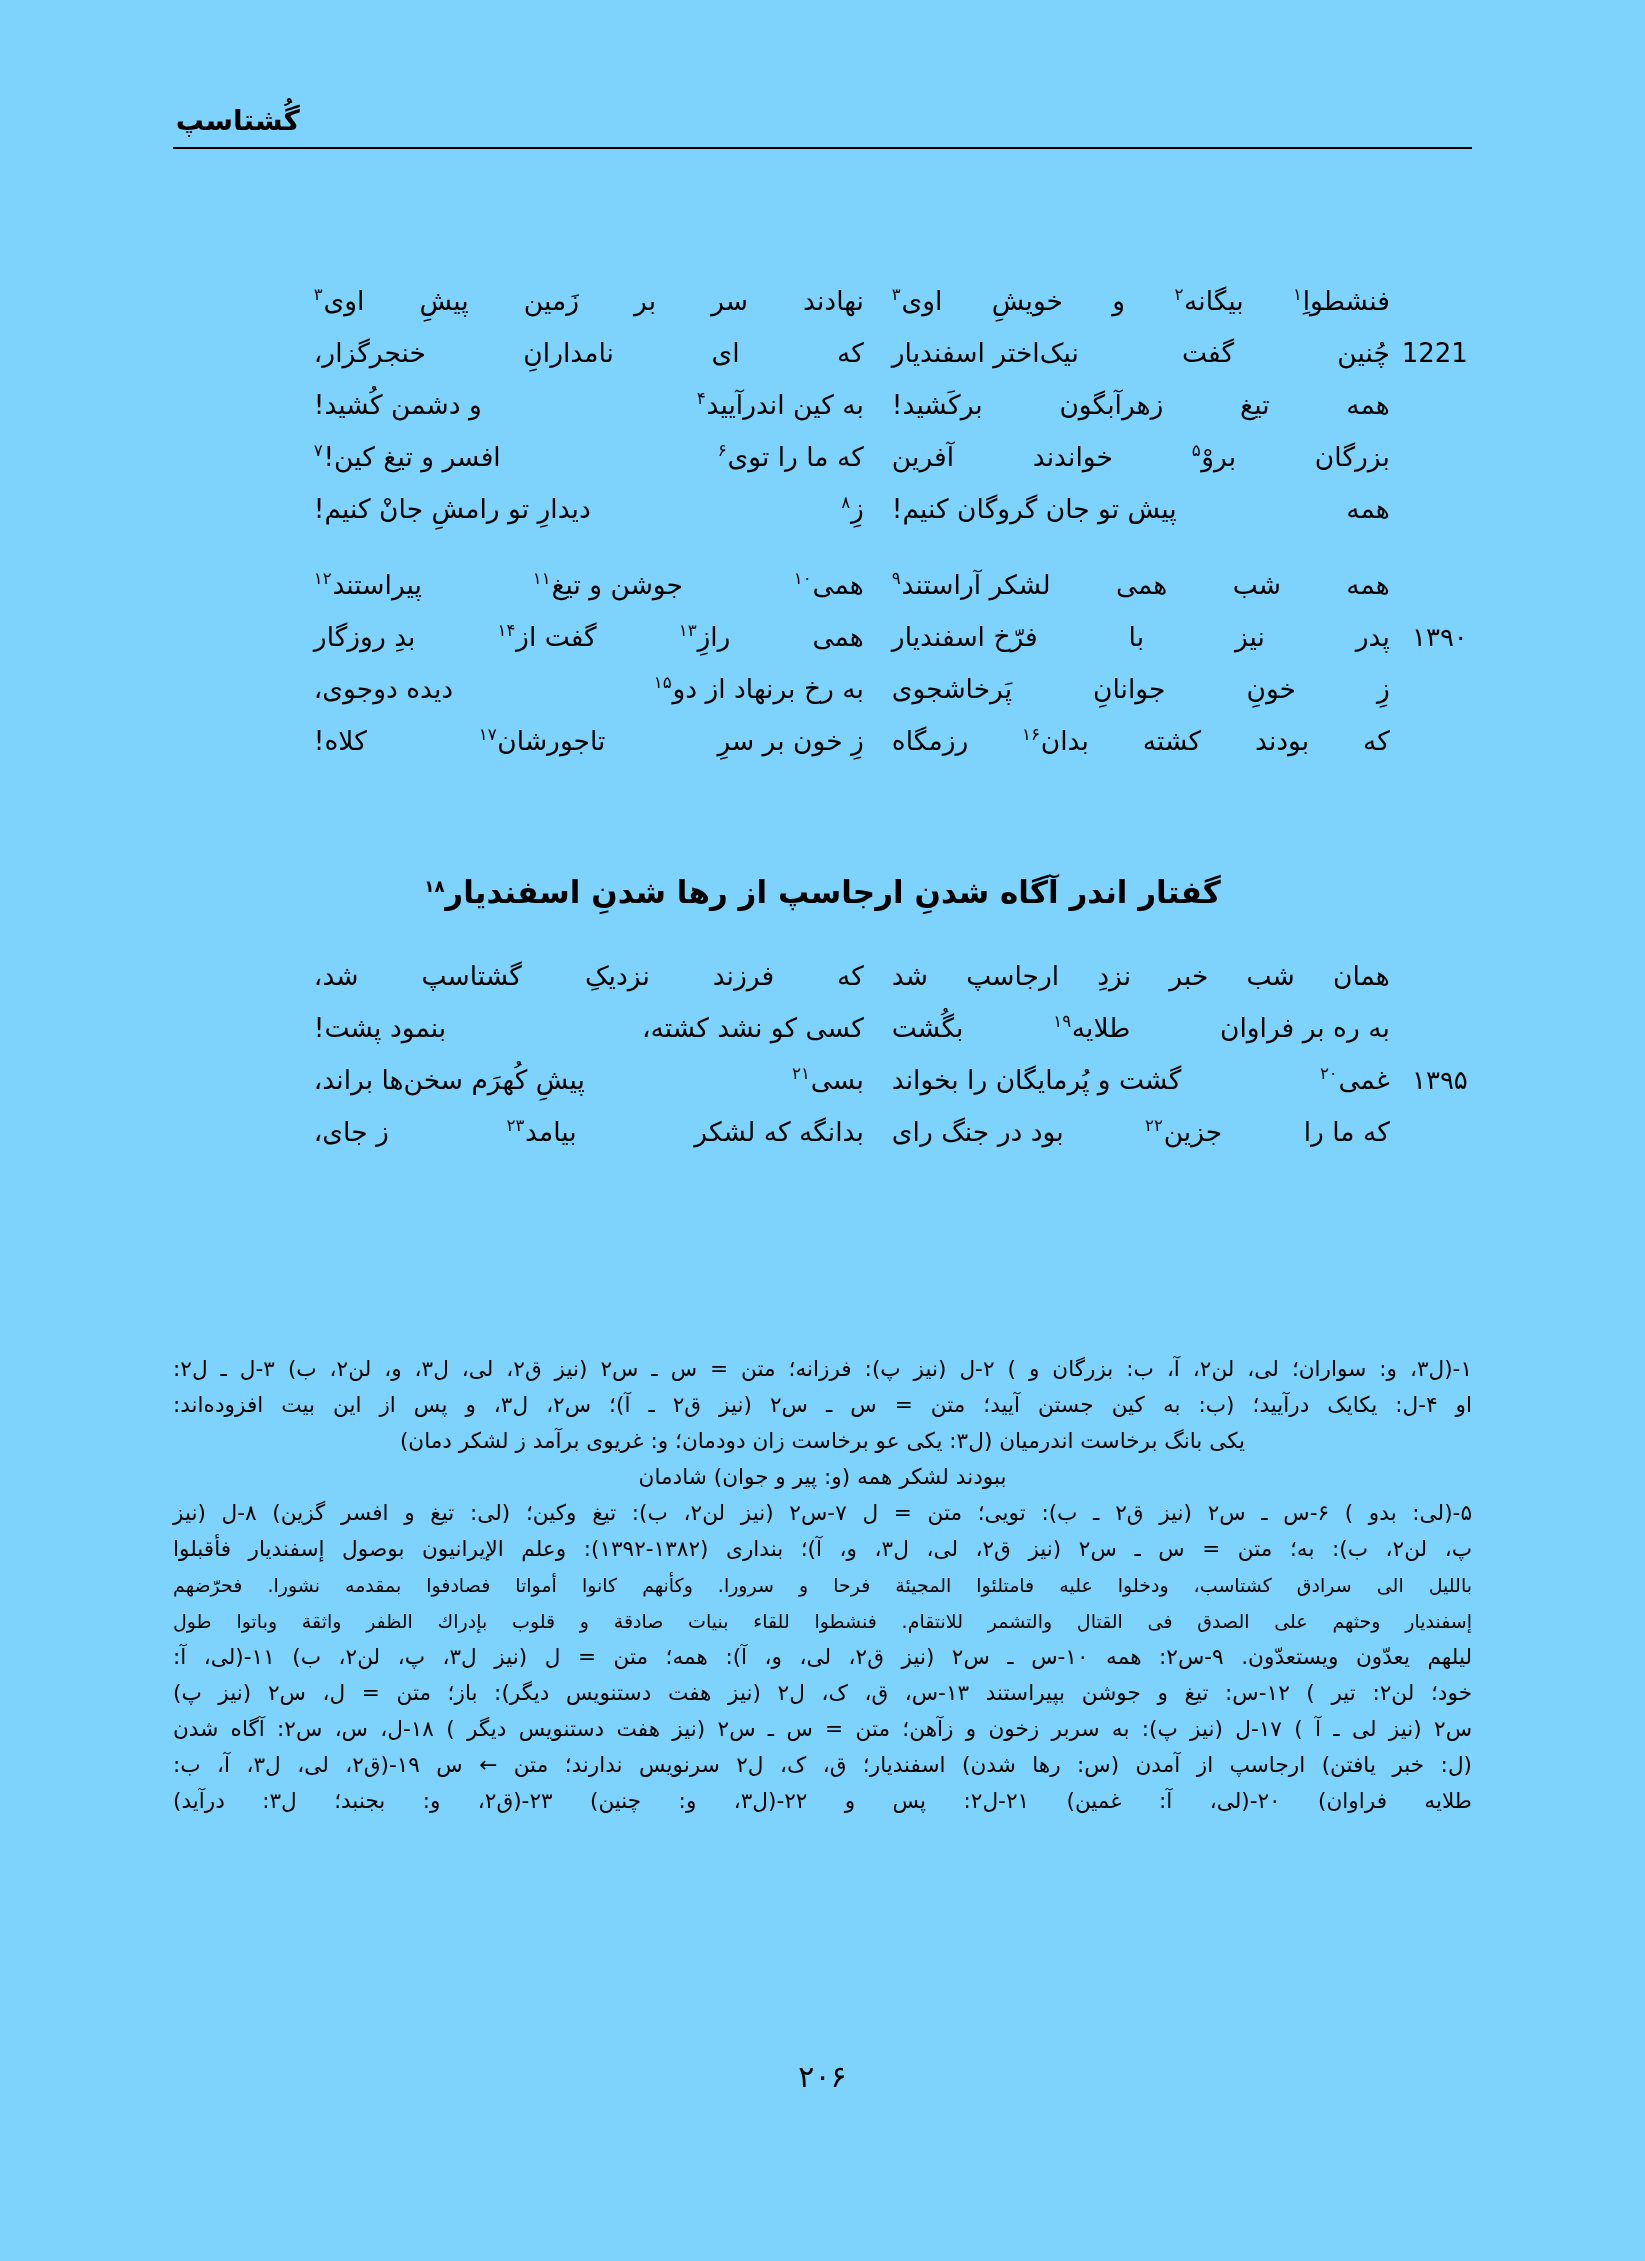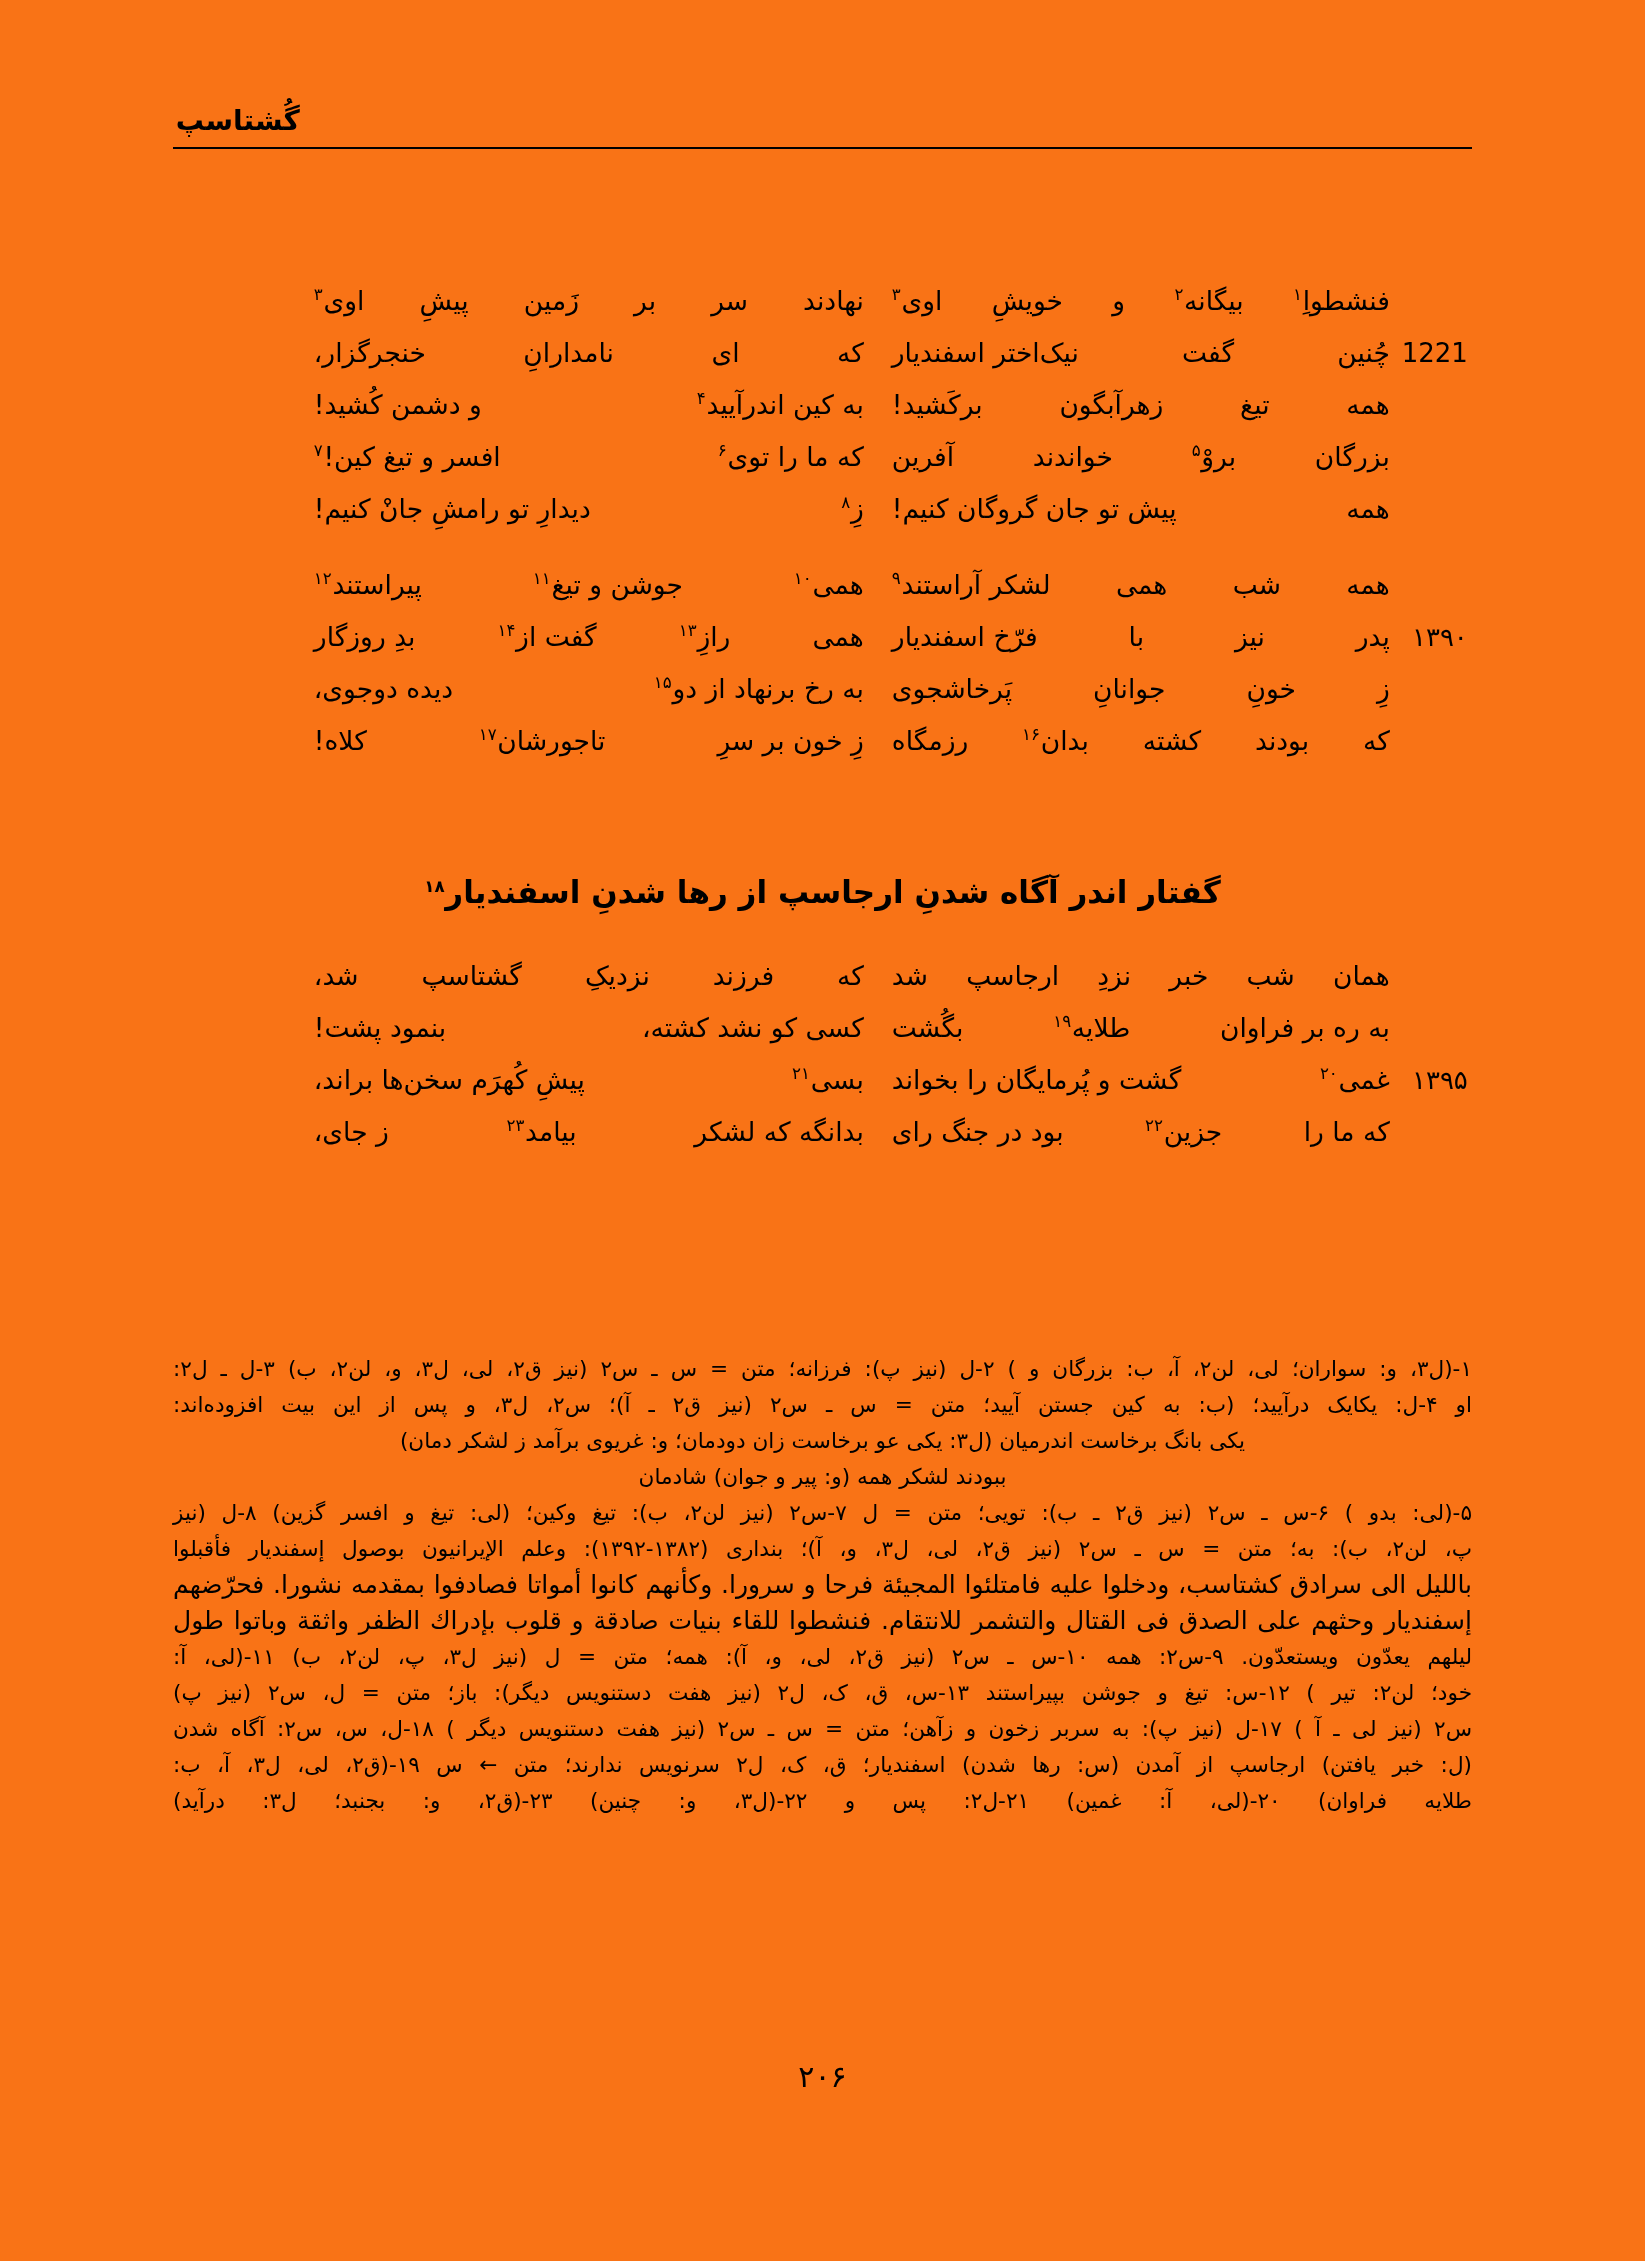--- a/index.html
+++ b/index.html
@@ -4,21 +4,21 @@
 <style>
   html, body {
     margin: 0;
     padding: 0;
     background: #ffffff;
   }
   .page {
     position: relative;
     width: 1645px;
     height: 2261px;
-    background: #f97316;
+    background: #7dd3fc;
     font-family: "DejaVu Sans", "Liberation Sans", sans-serif;
     color: #000000;
     overflow: hidden;
     direction: rtl;
   }
 
   
   .header-zone {
     position: absolute;
     top: 104px;
@@ -118,21 +118,21 @@
     display: block;
     white-space: nowrap;
     text-align: center;
   }
   .app-line.j {
     text-align: justify;
     text-align-last: justify;
     white-space: normal;
   }
 
-  .app-arabic { font-size: 25px; }
+  .app-arabic { font-size: 19px; }
 
   
   .folio {
     position: absolute;
     top: 2059px;
     right: 0;
     left: 0;
     text-align: center;
     font-size: 30px;
   }

